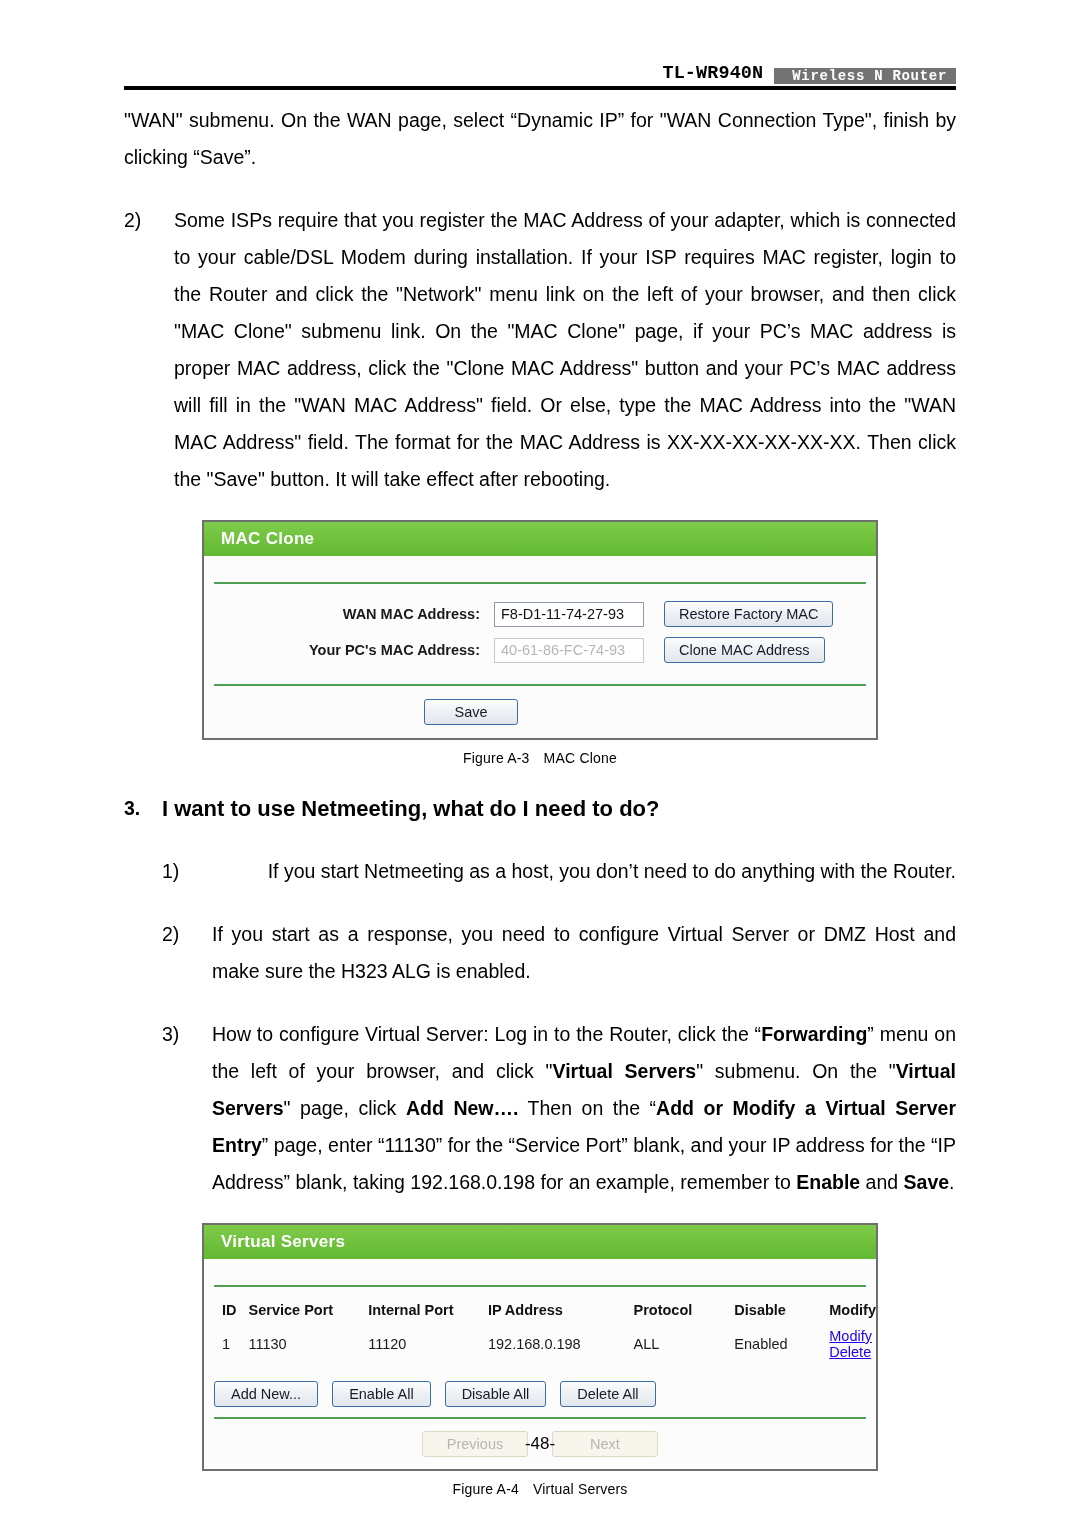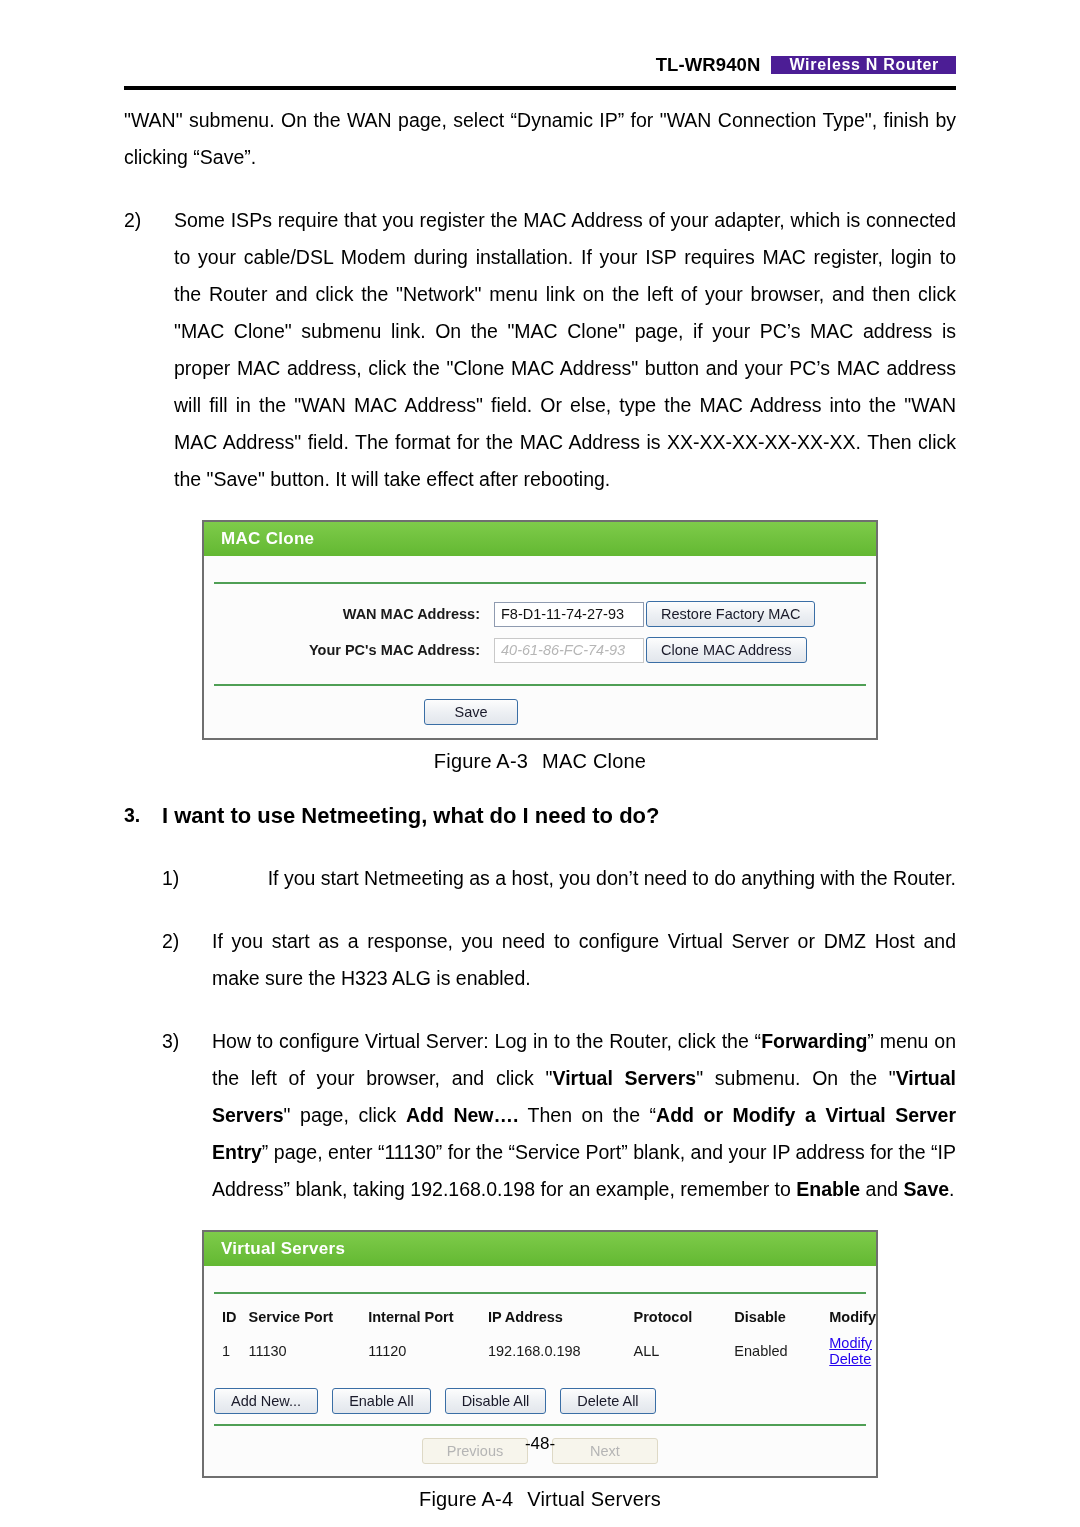--- a/index.html
+++ b/index.html
@@ -19,41 +19,42 @@
   
   .page-header {
     position: absolute;
     left: 124px;
     top: 46px;
     width: 832px;
     height: 46px;
   }
   .hdr-row {
     display: flex;
-    align-items: center;
+    align-items: flex-end;
     justify-content: flex-end;
     height: 38px;
+    font-family: Liberation Mono, monospace;
   }
   .hdr-model {
     font-size: 18.5px;
     font-weight: bold;
     letter-spacing: .1px;
     color: #000;
     display: flex;
     align-items: center;
     padding-right: 11px;
   }
   .hdr-badge {
-    background: #4c1d95;
+    background: #737373;
     color: #ffffff;
-    font-size: 16px;
+    font-size: 14px;
     font-weight: bold;
     display: flex;
     align-items: center;
-    padding: 0 17px 0 18px;
+    padding: 0 9px 0 18px;
     letter-spacing: .7px;
   }
   .hdr-rule {
     border-bottom: 4px solid #000;
     margin-top: 2px;
   }
 
   
   .content {
     position: absolute;
@@ -158,30 +159,29 @@
     font-size: 14.5px;
     display: flex;
     align-items: center;
     padding: 0 6px;
     box-sizing: border-box;
     color: #111;
   }
   .txtbox.disabled {
     color: #b6b6b6;
     border-color: #c9c9c9;
-    font-style: italic;
   }
   .btn {
     border: 1px solid #3a6ea5;
     background: linear-gradient(to bottom, #fdfdfd 0%, #eceff3 55%, #e2e6ec 100%);
     border-radius: 3px;
     font-size: 14.5px;
     color: #1a1a2a;
     padding: 4px 14px;
-    margin-left: 2px;
+    margin-left: 20px;
     min-width: 120px;
     text-align: center;
     box-sizing: border-box;
     cursor: pointer;
   }
   .btn.disabled {
     border: 1px solid #ded9c6;
     background: #f7f5ec;
     color: #b5b5b5;
     cursor: default;
@@ -229,21 +229,21 @@
   .pager {
     display: flex;
     justify-content: center;
     padding: 12px 0 12px 0;
     align-items: flex-end;
   }
   .pager .btn { margin: 0 12px; min-width: 106px; }
 
   .figcap {
     text-align: center;
-    font-size: 20px;
+    font-size: 14px;
     margin-top: 10px;
     letter-spacing: .2px;
   }
   .figcap .num { font-weight: normal; }
   .figcap .gap { display: inline-block; width: 14px; }
 
   .pagenum {
     position: absolute;
     left: 0;
     top: 1434px;

